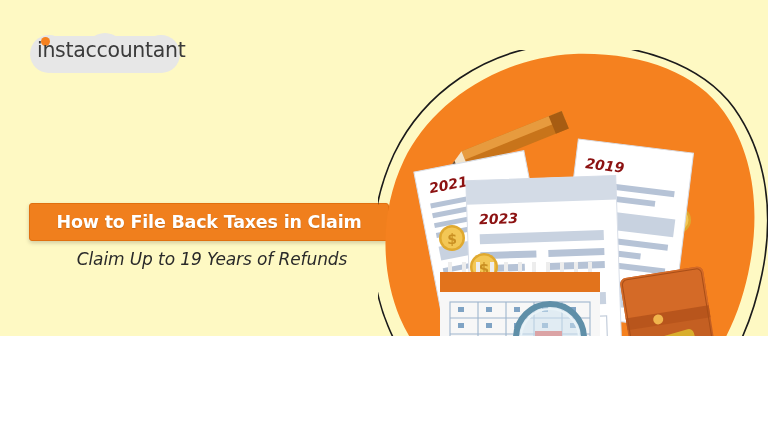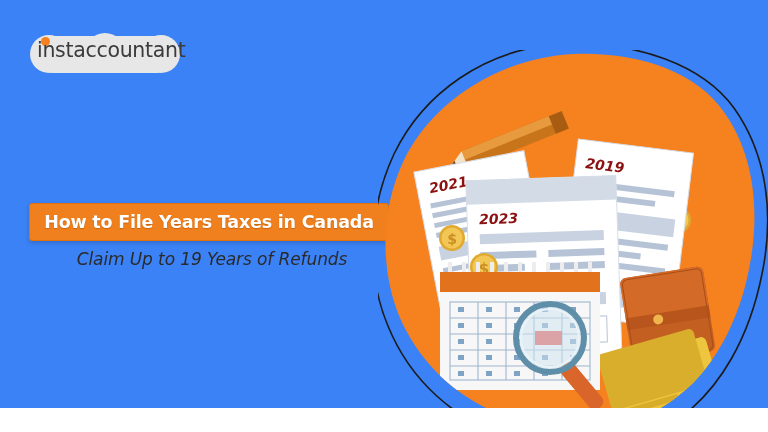--- a/index.html
+++ b/index.html
@@ -5,22 +5,22 @@
 <style>
   html,body{margin:0;padding:0;}
   body{
     width:768px;height:432px;
     background:#ffffff;
     font-family:"Liberation Sans", sans-serif;
     overflow:hidden;
     position:relative;
   }
   .stage{
-    position:absolute;left:0;top:0;width:768px;height:408px;
-    background:#3b82f6;overflow:hidden;
+    position:absolute;left:0;top:0;width:768px;height:336px;
+    background:#fef9c3;overflow:hidden;
   }
 
   
   .logo{
     position:absolute;left:17px;top:31px;
     width:185px;height:44px;
   }
   .logo-blobs{position:absolute;left:0;top:0;width:185px;height:44px;}
   .logo-text{
     position:absolute;left:20px;top:7px;
@@ -90,21 +90,21 @@
         <circle cx="117" cy="25" r="17"></circle>
         <circle cx="144" cy="23" r="19"></circle>
         <rect x="32" y="5" width="112" height="37" rx="4"></rect>
       </g>
     </svg>
     <div class="logo-dot"></div>
     <div class="logo-text">instaccountant</div>
   </div>
 
   <div class="headline-banner">
-    <span class="headline-text">How to File Years Taxes in Canada</span>
+    <span class="headline-text">How to File Back Taxes in Claim</span>
   </div>
   <div class="subheadline">Claim Up to 19 Years of Refunds</div>
 
   <div class="art">
     <svg viewBox="0 0 390 382" width="390" height="382">
       <defs>
         <clipPath id="blobClip">
           <path d="M 196 4
                    C 262 2, 318 22, 346 62
                    C 376 104, 382 160, 372 214

